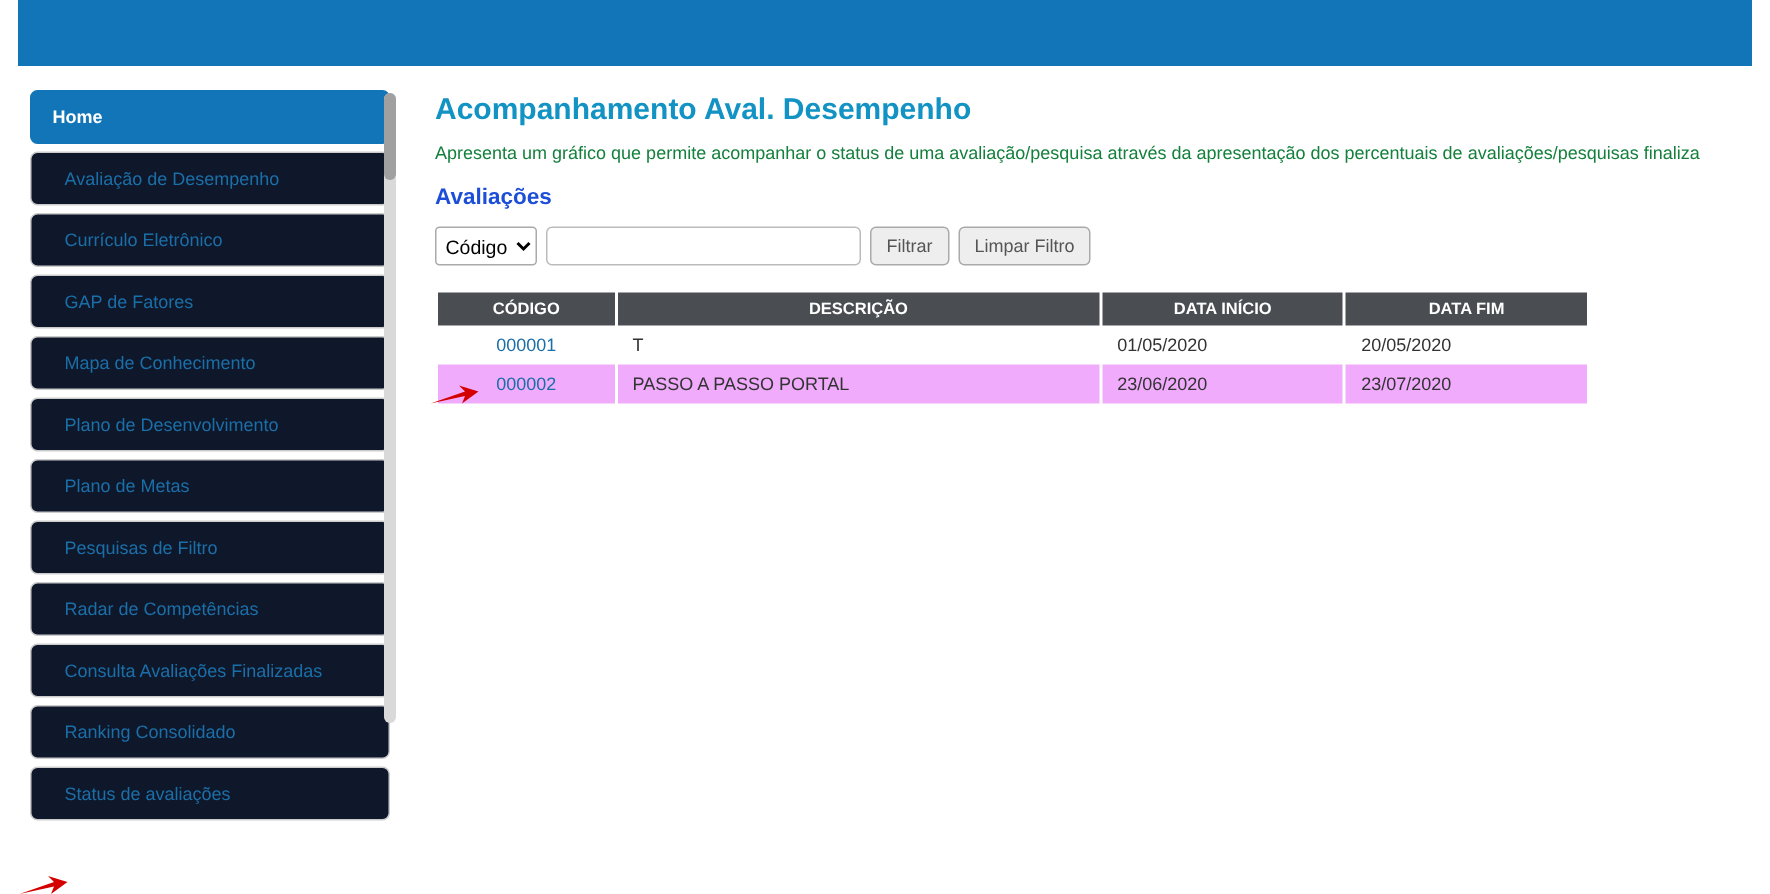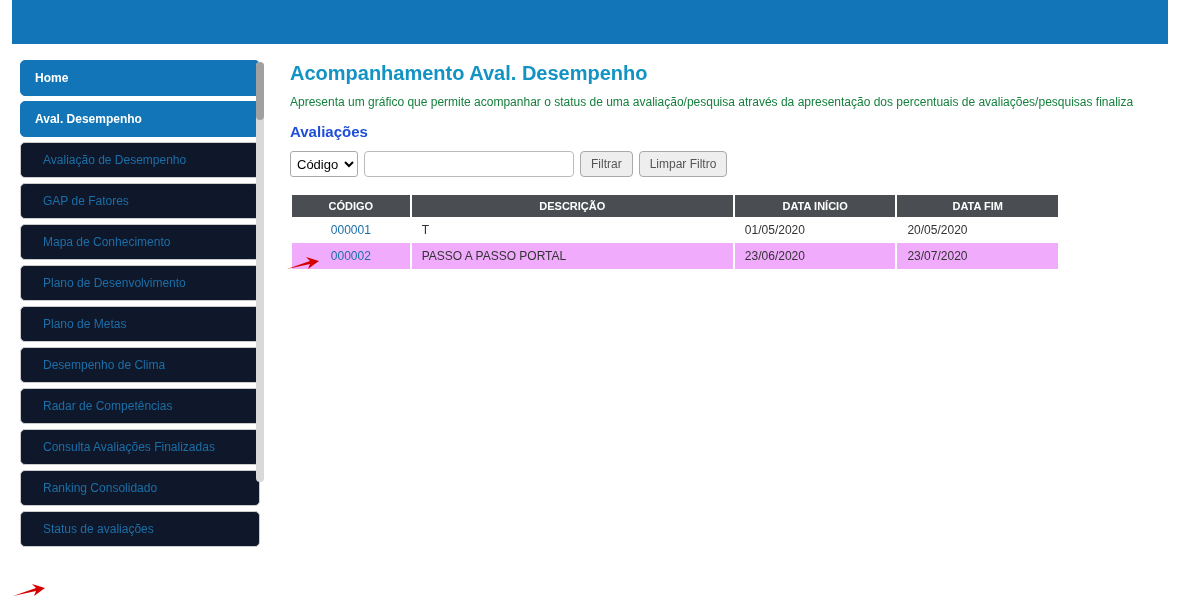--- a/index.html
+++ b/index.html
@@ -154,27 +154,27 @@
 <div class="top-banner"></div>
 
 <div class="container">
 
   <div class="sidebar-wrap">
     <div class="scroll-track">
       <div class="scroll-thumb"></div>
     </div>
 
     <div class="nav-item primary">Home</div>
-    <div class="nav-item primary">Aval. Desempenho</div>
     <div class="nav-item sub">Avaliação de Desempenho</div>
+    <div class="nav-item sub">Currículo Eletrônico</div>
     <div class="nav-item sub">GAP de Fatores</div>
     <div class="nav-item sub">Mapa de Conhecimento</div>
     <div class="nav-item sub">Plano de Desenvolvimento</div>
     <div class="nav-item sub">Plano de Metas</div>
-    <div class="nav-item sub">Desempenho de Clima</div>
+    <div class="nav-item sub">Pesquisas de Filtro</div>
     <div class="nav-item sub">Radar de Competências</div>
     <div class="nav-item sub">Consulta Avaliações Finalizadas</div>
     <div class="nav-item sub">Ranking Consolidado</div>
     <div class="nav-item sub">Status de avaliações</div>
   </div>
 
   <div class="main">
     <div class="page-title">Acompanhamento Aval. Desempenho</div>
     <div class="page-desc">Apresenta um gráfico que permite acompanhar o status de uma avaliação/pesquisa através da apresentação dos percentuais de avaliações/pesquisas finaliza</div>
     <div class="section-title">Avaliações</div>

